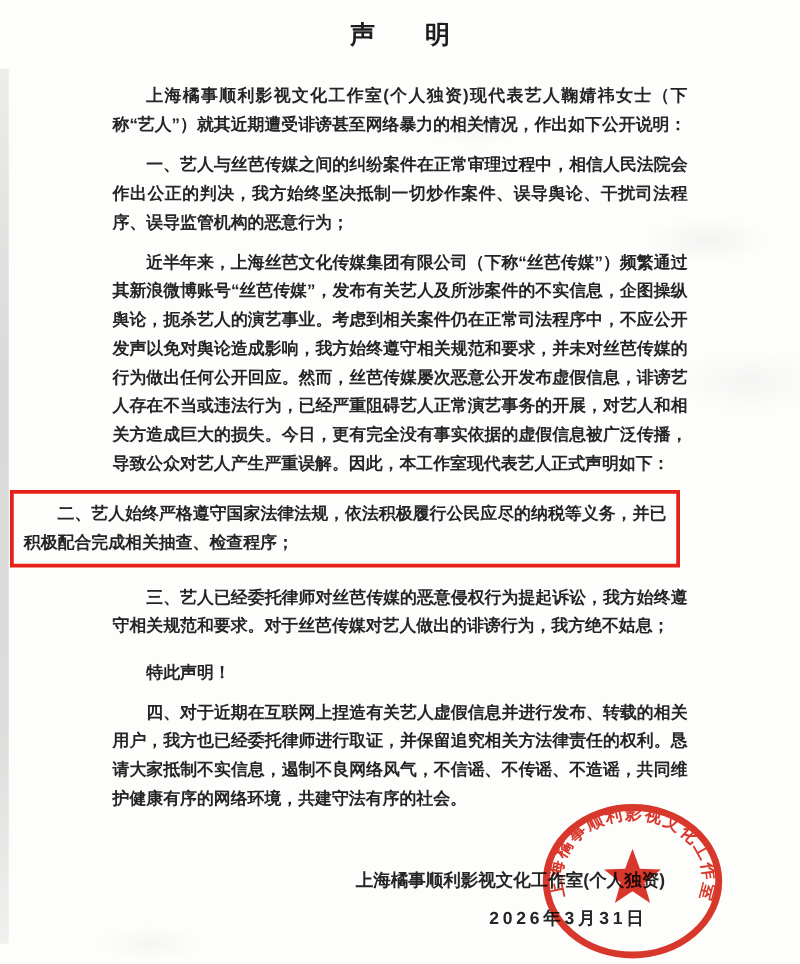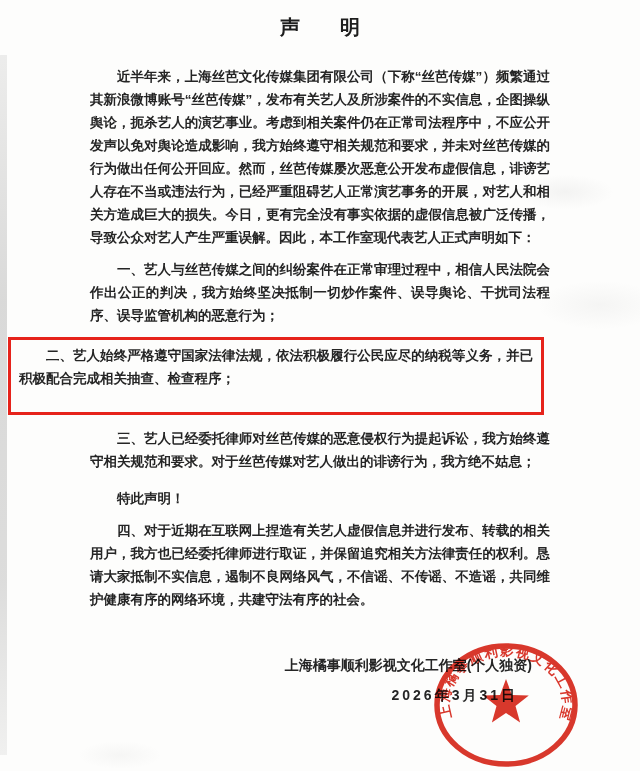--- a/index.html
+++ b/index.html
@@ -44,21 +44,21 @@
     line-height: 23px;
     font-weight: 600;
     text-align: justify;
     text-justify: inter-character;
     text-indent: 2em;
     color: #252525;
   }
   .highlight-box {
     margin: 10px 96px 12px 8px;
     border: 3px solid #e6231b;
-    padding: 4px 8px 22px 8px;
+    padding: 4px 8px 6px 8px;
   }
   .highlight-box .para {
     margin: 0;
   }
   .closing {
     margin-top: 14px;
   }
   .sign-area {
     margin-top: 46px;
     text-align: right;
@@ -88,24 +88,25 @@
 </style>
 </head>
 <body>
 
 <div class="page">
 
   <div class="left-edge"></div>
 
   <h1 class="title">声　　明</h1>
 
+  <p class="para">上海橘事顺利影视文化工作室(个人独资)现代表艺人鞠婧祎女士（下称“艺人”）就其近期遭受诽谤甚至网络暴力的相关情况，作出如下公开说明：</p>
+
+  <p class="para">一、艺人与丝芭传媒之间的纠纷案件在正常审理过程中，相信人民法院会作出公正的判决，我方始终坚决抵制一切炒作案件、误导舆论、干扰司法程序、误导监管机构的恶意行为；</p>
 
   <p class="para">近半年来，上海丝芭文化传媒集团有限公司（下称“丝芭传媒”）频繁通过其新浪微博账号“丝芭传媒”，发布有关艺人及所涉案件的不实信息，企图操纵舆论，扼杀艺人的演艺事业。考虑到相关案件仍在正常司法程序中，不应公开发声以免对舆论造成影响，我方始终遵守相关规范和要求，并未对丝芭传媒的行为做出任何公开回应。然而，丝芭传媒屡次恶意公开发布虚假信息，诽谤艺人存在不当或违法行为，已经严重阻碍艺人正常演艺事务的开展，对艺人和相关方造成巨大的损失。今日，更有完全没有事实依据的虚假信息被广泛传播，导致公众对艺人产生严重误解。因此，本工作室现代表艺人正式声明如下：</p>
-
-  <p class="para">一、艺人与丝芭传媒之间的纠纷案件在正常审理过程中，相信人民法院会作出公正的判决，我方始终坚决抵制一切炒作案件、误导舆论、干扰司法程序、误导监管机构的恶意行为；</p>
 
   <div class="highlight-box">
     <p class="para">二、艺人始终严格遵守国家法律法规，依法积极履行公民应尽的纳税等义务，并已积极配合完成相关抽查、检查程序；</p>
   </div>
 
   <p class="para">三、艺人已经委托律师对丝芭传媒的恶意侵权行为提起诉讼，我方始终遵守相关规范和要求。对于丝芭传媒对艺人做出的诽谤行为，我方绝不姑息；</p>
 
   <p class="para closing">特此声明！</p>
 
   <p class="para">四、对于近期在互联网上捏造有关艺人虚假信息并进行发布、转载的相关用户，我方也已经委托律师进行取证，并保留追究相关方法律责任的权利。恳请大家抵制不实信息，遏制不良网络风气，不信谣、不传谣、不造谣，共同维护健康有序的网络环境，共建守法有序的社会。</p>

